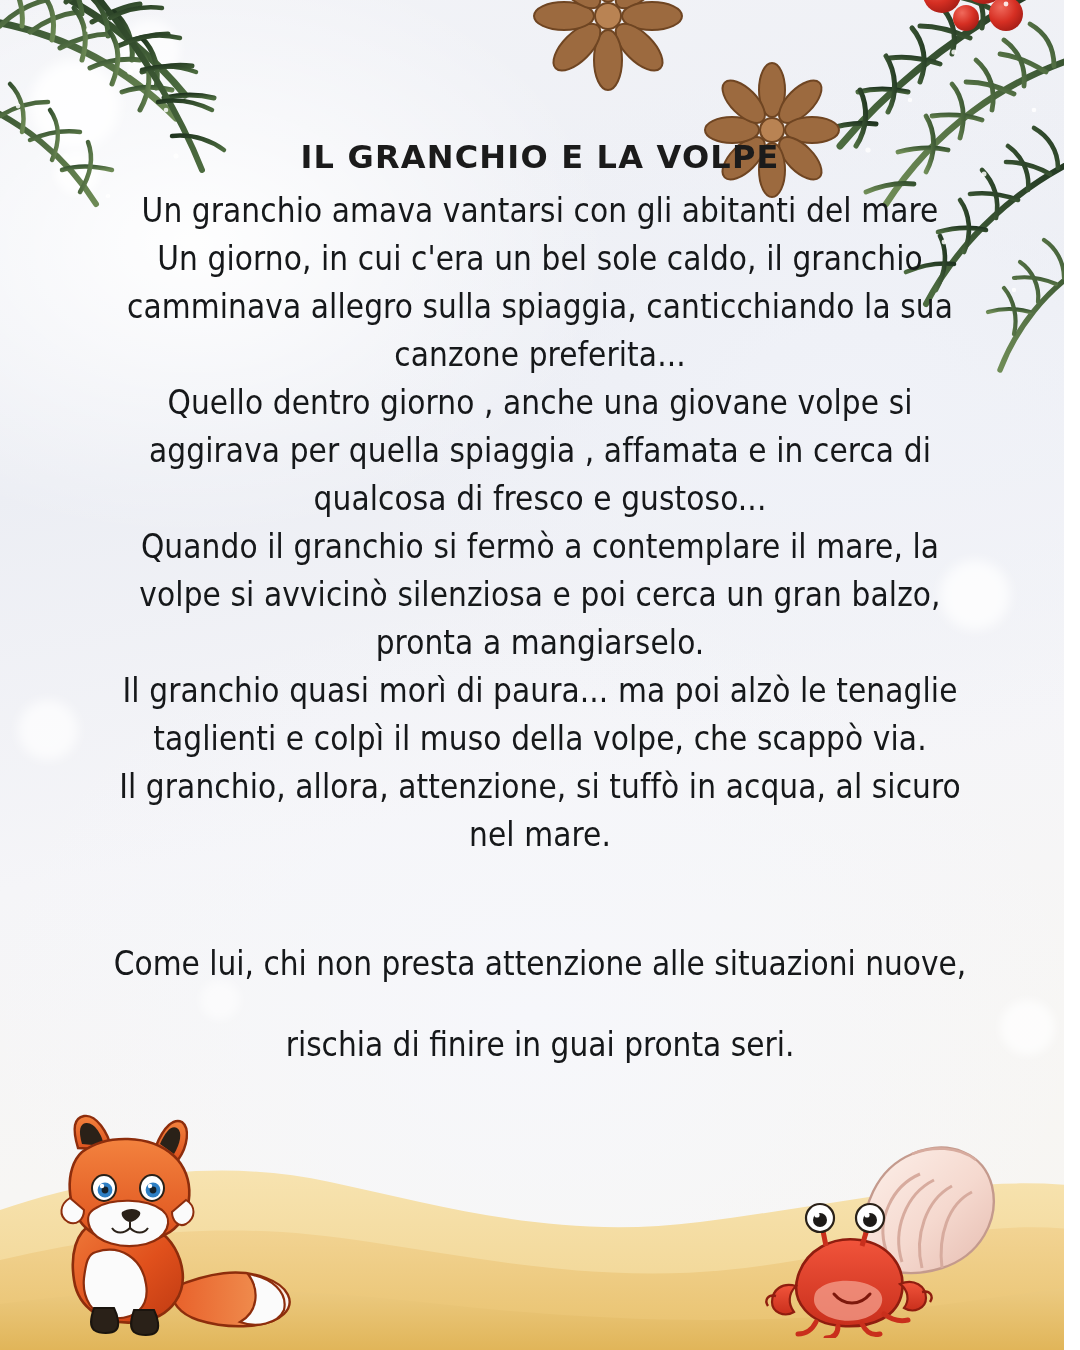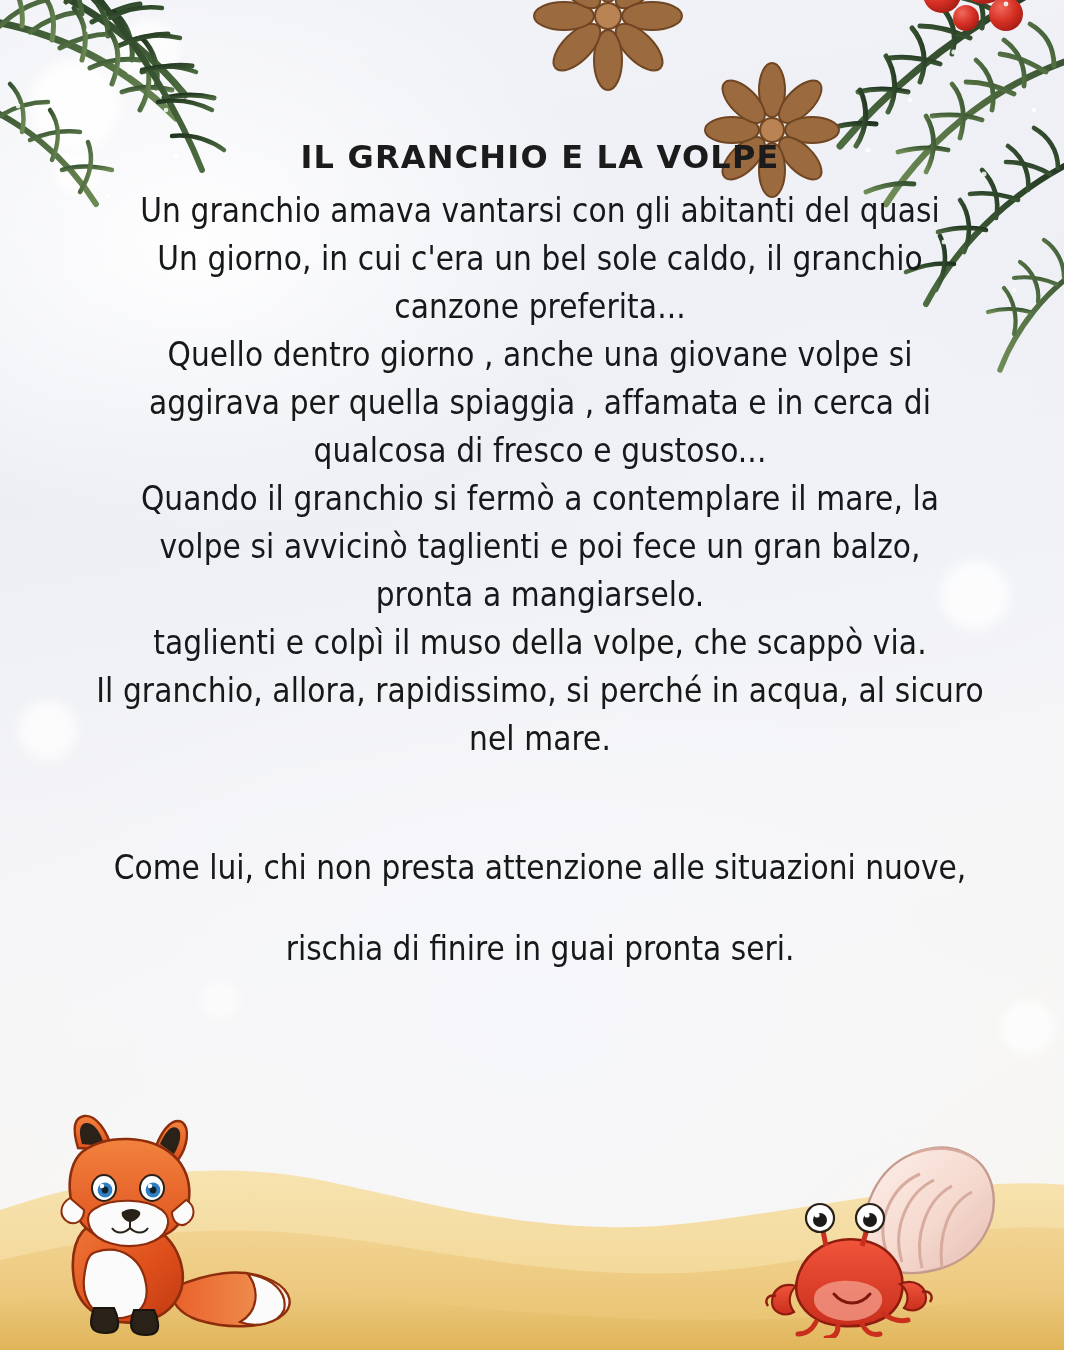--- a/index.html
+++ b/index.html
@@ -350,31 +350,33 @@
       <circle cx="380" cy="150" r="2.3"></circle>
         <circle cx="330" cy="214" r="2.5"></circle>
       <circle cx="290" cy="282" r="2.4"></circle>
         <circle cx="360" cy="330" r="2.2"></circle>
     </g>
   </svg>
 
   <div class="content">
     <h1 class="title">IL GRANCHIO E LA VOLPE</h1>
     <div class="story">
-      <p>Un granchio amava vantarsi con gli abitanti del quasi</p>
+      <p>Un granchio amava vantarsi con gli abitanti del mare</p>
       <p>Un giorno, in cui c'era un bel sole caldo, il granchio</p>
+      <p>camminava allegro sulla spiaggia, canticchiando la sua</p>
       <p>canzone preferita...</p>
       <p>Quello dentro giorno , anche una giovane volpe si</p>
       <p>aggirava per quella spiaggia , affamata e in cerca di</p>
       <p>qualcosa di fresco e gustoso...</p>
       <p>Quando il granchio si fermò a contemplare il mare, la</p>
-      <p>volpe si avvicinò taglienti e poi fece un gran balzo,</p>
+      <p>volpe si avvicinò silenziosa e poi cerca un gran balzo,</p>
       <p>pronta a mangiarselo.</p>
+      <p>Il granchio quasi morì di paura... ma poi alzò le tenaglie</p>
       <p>taglienti e colpì il muso della volpe, che scappò via.</p>
-      <p>Il granchio, allora, rapidissimo, si perché in acqua, al sicuro</p>
+      <p>Il granchio, allora, attenzione, si tuffò in acqua, al sicuro</p>
       <p>nel mare.</p>
       <p class="spacer"></p>
     </div>
     <div class="moral">
       <p>Come lui, chi non presta attenzione alle situazioni nuove,</p>
       <p>rischia di finire in guai pronta seri.</p>
     </div>
   </div>
 
   <svg class="critter fox" viewBox="0 0 270 230">

